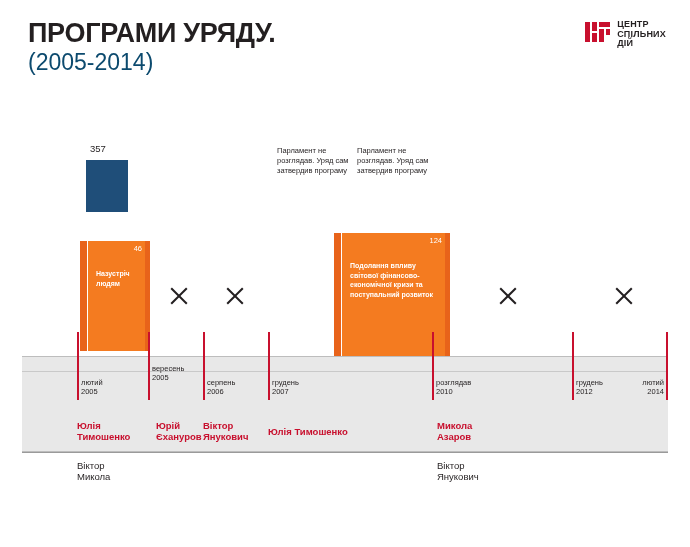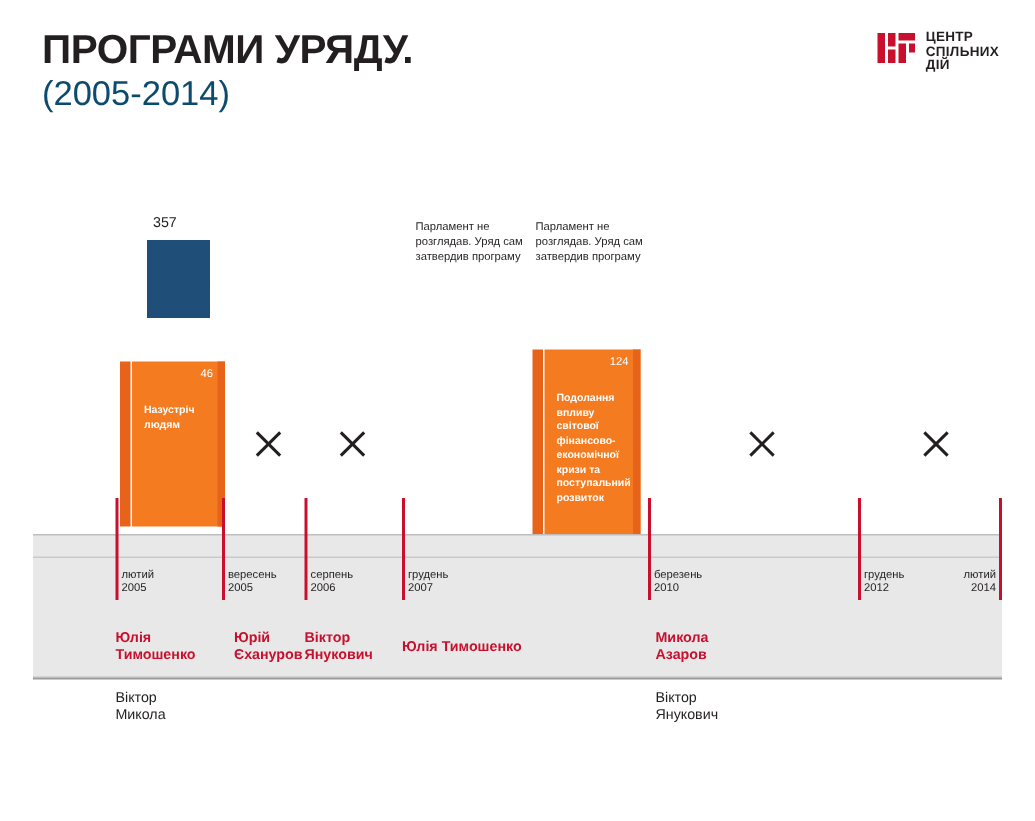--- a/index.html
+++ b/index.html
@@ -190,21 +190,21 @@
     right: 12px;
     font-size: 7px;
     line-height: 9.5px;
     color: #ffffff;
     font-weight: bold;
   }
 
   
   .grid-chart {
     position: absolute;
-    left: 98px;
+    left: 86px;
     top: 160px;
   }
   .grid-chart .grid-label {
     position: absolute;
     left: 4px;
     top: -17px;
     font-size: 9.5px;
     color: #231f20;
   }
   .grid-chart .grid-box {
@@ -338,21 +338,21 @@
 
   <div class="book" style="left:80px; top:241px; width:70px; height:110px;">
     <div class="spine"></div>
     <div class="cover">
       <div class="pages-count">46</div>
     </div>
     <div class="book-title">Назустріч людям</div>
   </div>
 
 
-  <div class="book" style="left:355px; top:233px; width:72px; height:126px;">
+  <div class="book" style="left:334px; top:233px; width:72px; height:126px;padding-left:44px;">
     <div class="spine"></div>
     <div class="cover">
       <div class="pages-count">124</div>
     </div>
     <div class="book-title">Подолання впливу світової фінансово-економічної кризи та поступальний розвиток</div>
   </div>
 
   <div class="cross" style="left:168px; top:285px;">
       <i class="a"></i>
       <i class="b"></i>
@@ -379,34 +379,34 @@
   <div class="tick" style="left:203px; top:332px; height:68px;"></div>
   <div class="tick" style="left:268px; top:332px; height:68px;"></div>
   <div class="tick" style="left:432px; top:332px; height:68px;"></div>
   <div class="tick" style="left:572px; top:332px; height:68px;"></div>
   <div class="tick" style="left:666px; top:332px; height:68px;"></div>
 
   <div class="tick-label" style="left:81px; top:378px; width:60px;">
     <div>лютий</div>
     <div>2005</div>
   </div>
-  <div class="tick-label" style="left:152px; top:378px; width:50px;">
+  <div class="tick-label" style="left:152px; top:364px; width:50px;">
     <div>вересень</div>
     <div>2005</div>
   </div>
   <div class="tick-label" style="left:207px; top:378px; width:56px;">
     <div>серпень</div>
     <div>2006</div>
   </div>
   <div class="tick-label" style="left:272px; top:378px; width:60px;">
     <div>грудень</div>
     <div>2007</div>
   </div>
   <div class="tick-label" style="left:436px; top:378px; width:60px;">
-    <div>березень</div>
+    <div>розглядав</div>
     <div>2010</div>
   </div>
   <div class="tick-label" style="left:576px; top:378px; width:56px;">
     <div>грудень</div>
     <div>2012</div>
   </div>
   <div class="tick-label right" style="left:614px; top:378px; width:50px;">
     <div>лютий</div>
     <div>2014</div>
   </div>

